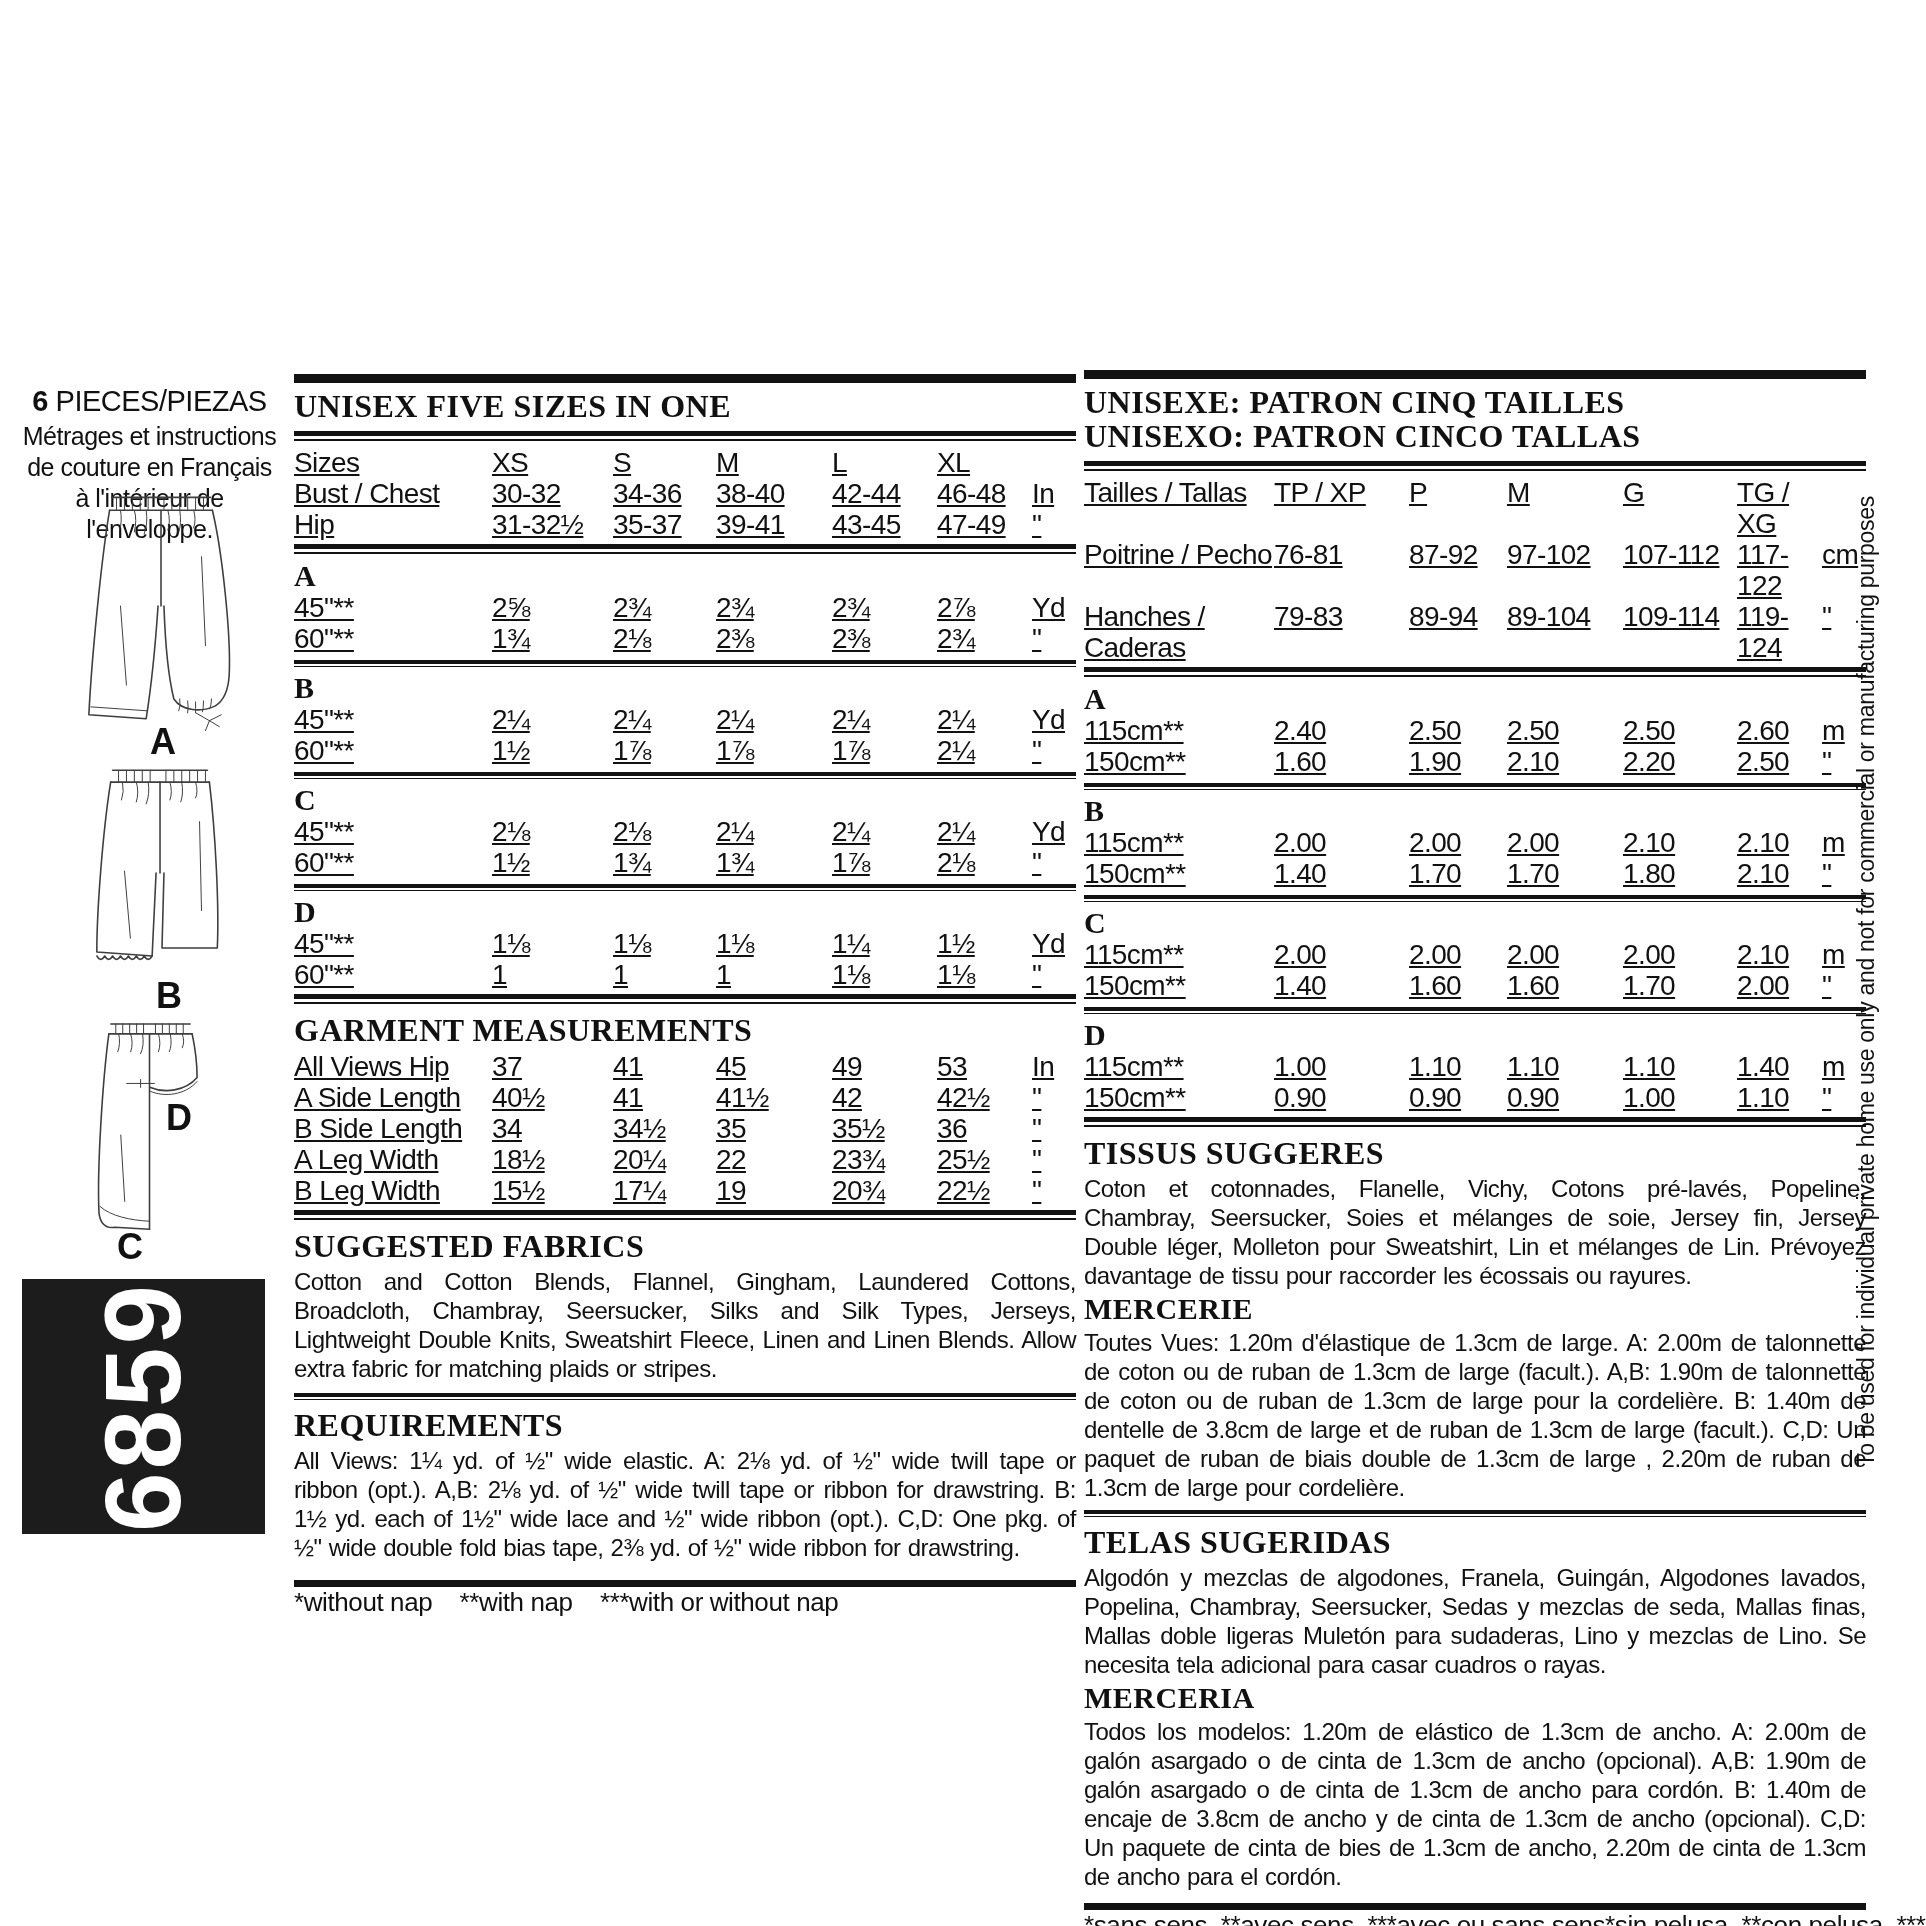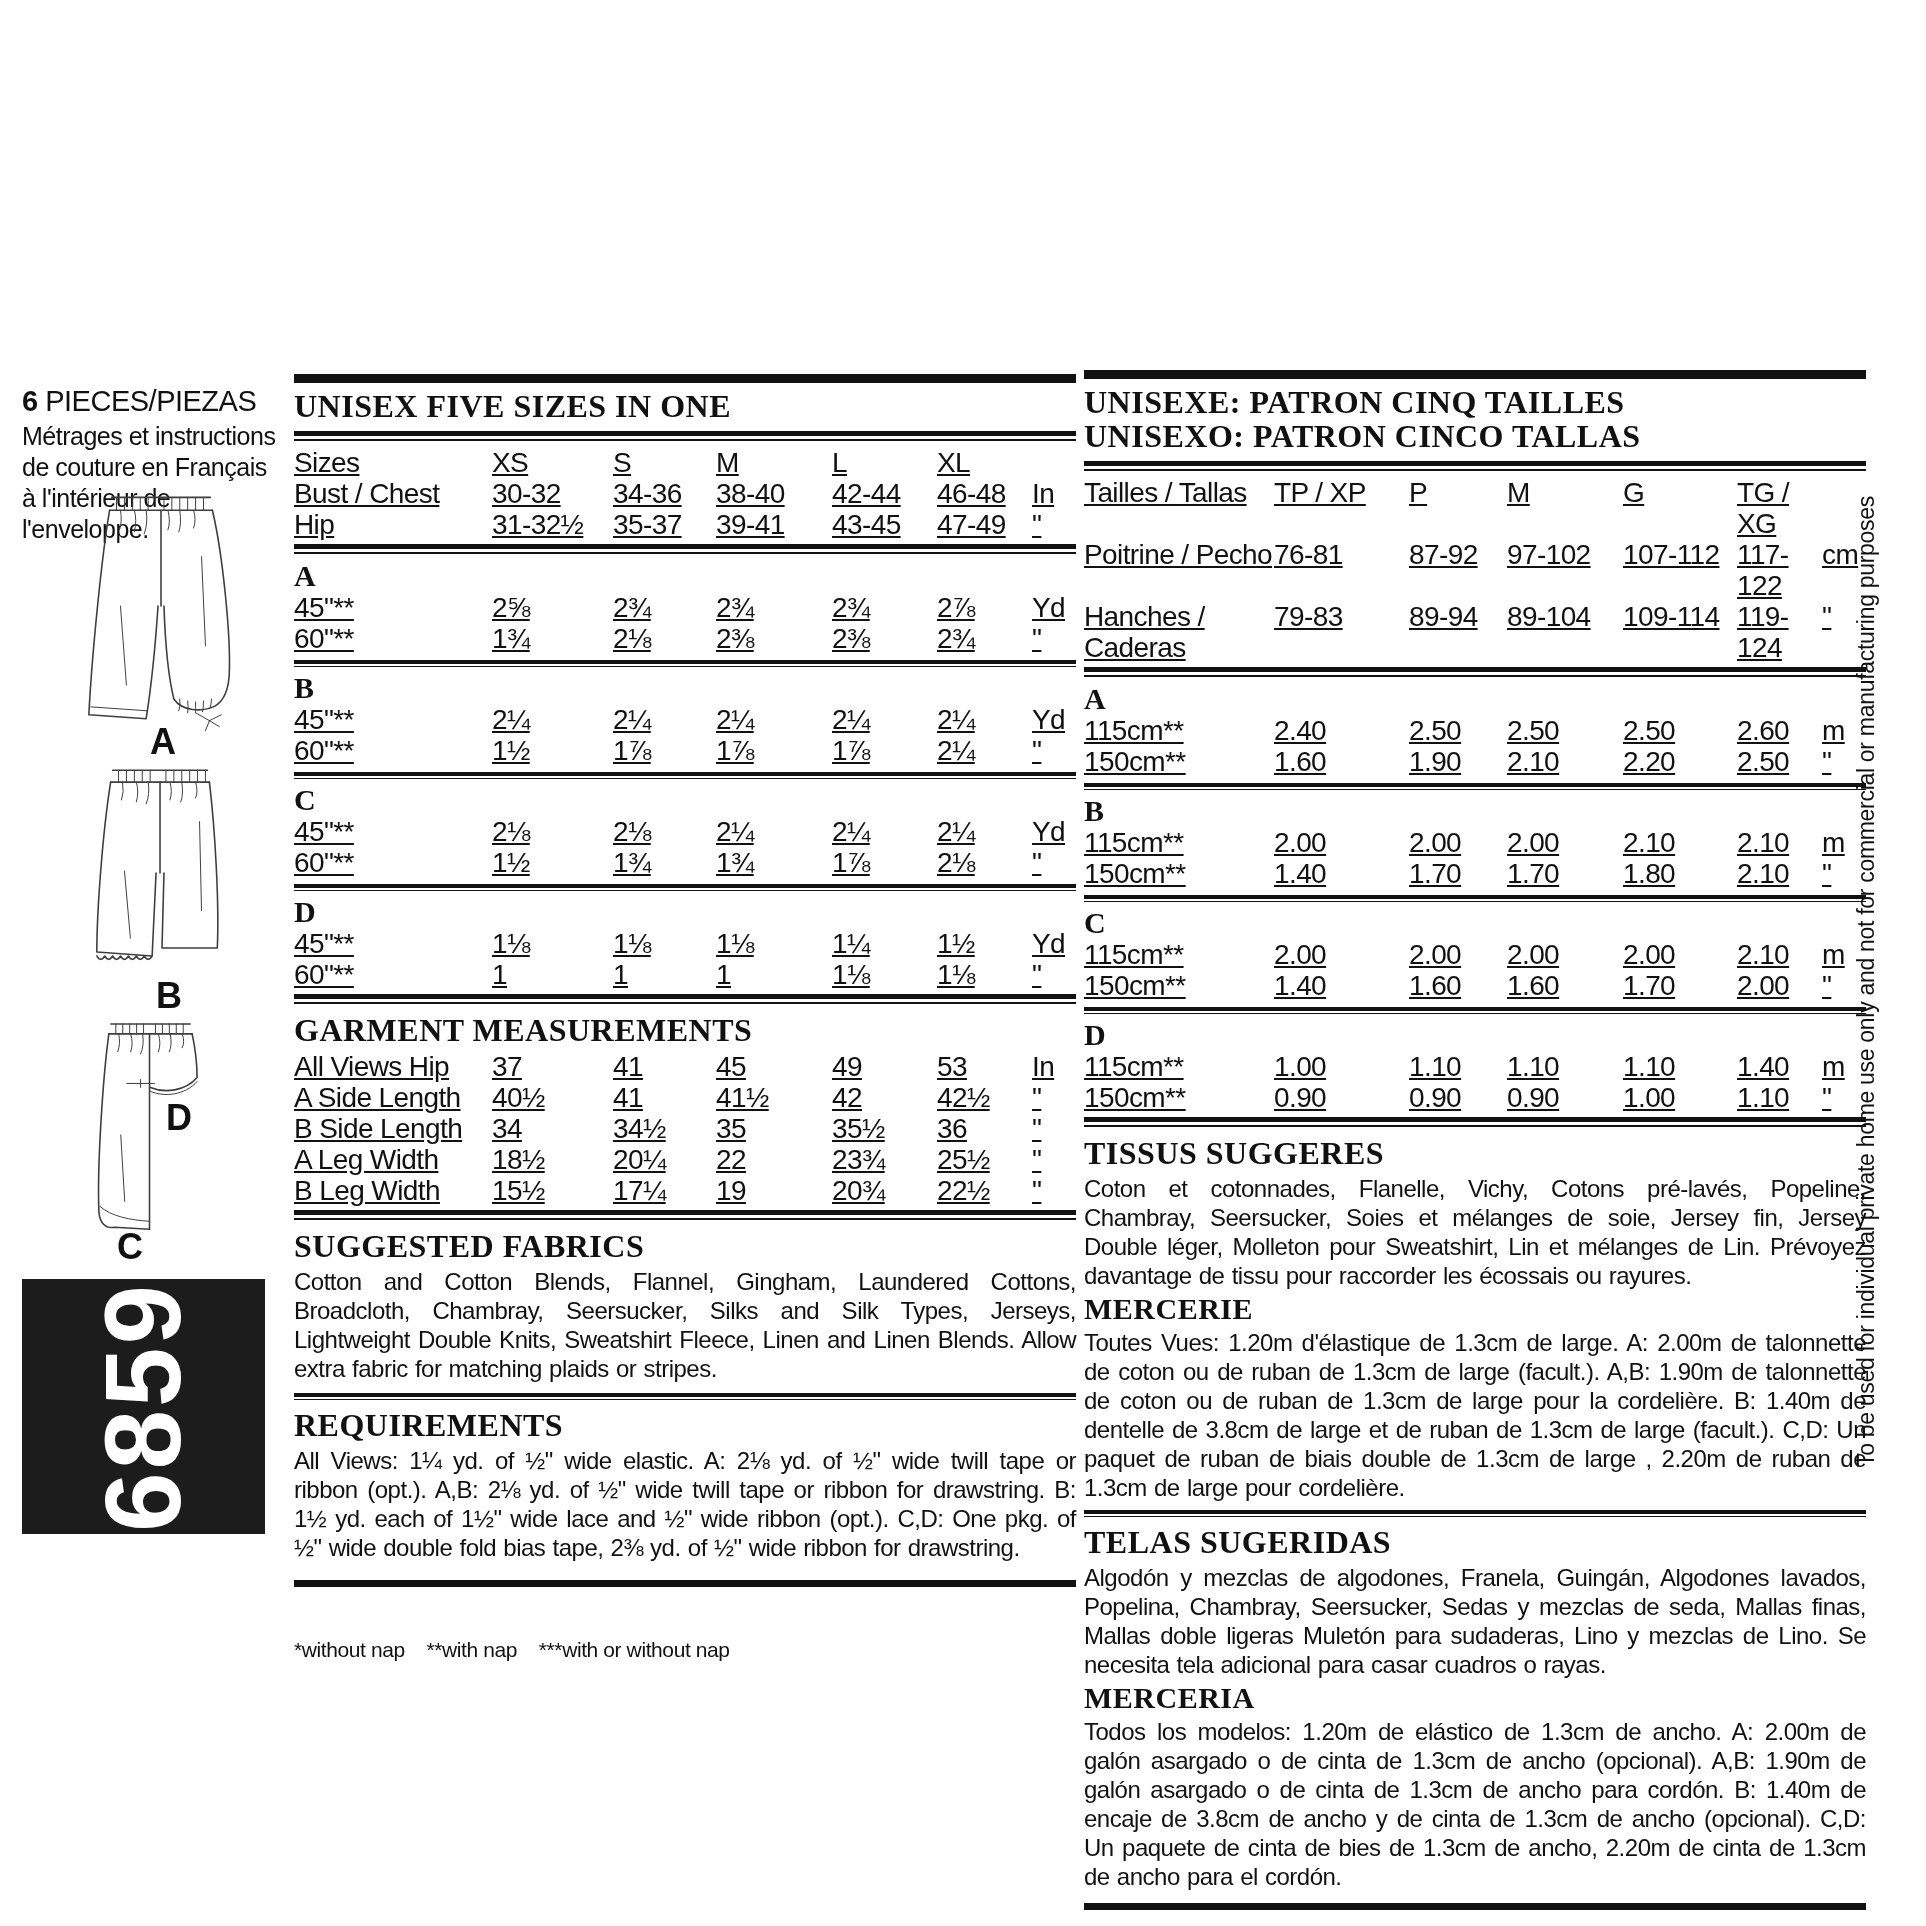--- a/index.html
+++ b/index.html
@@ -13,24 +13,24 @@
   .rule-thick{border-top:7px solid #121212;margin-top:18px;}
   .t-title{font-family:"Liberation Serif",serif;font-weight:bold;font-size:32px;
            letter-spacing:0.5px;padding:3px 0 4px 0;line-height:34px;}
   .trow{display:grid;grid-template-columns:198px 121px 103px 116px 105px 95px 1fr;
         font-size:28px;line-height:31px;letter-spacing:-0.6px;text-decoration:underline;}
   .rtab .trow{grid-template-columns:190px 135px 98px 116px 114px 85px 1fr;}
   .trow .tc6{text-align:left;padding-right:4px;}
   .vname{font-family:"Liberation Serif",serif;font-weight:bold;font-size:30px;line-height:32px;}
   .para{font-size:24px;line-height:29px;letter-spacing:-0.5px;text-align:justify;
         word-spacing:1px;}
-  .footnote{font-size:21px;letter-spacing:-0.4px;white-space:pre;line-height:30px;margin-top:48px;}
+  .footnote{font-size:26px;letter-spacing:-0.4px;white-space:pre;line-height:30px;}
   .foot-flex{display:flex;justify-content:space-between;}
   
-  .info{position:absolute;left:22px;top:384px;width:255px;}
+  .info{position:absolute;left:22px;top:384px;width:255px;text-align:center;}
   .pieces-line{font-size:29px;line-height:34px;letter-spacing:-0.5px;}
   .pieces-num{font-weight:bold;}
   .fr-note{font-size:25px;line-height:31px;letter-spacing:-0.5px;margin-top:3px;}
   
   .draw{position:absolute;}
   .draw svg{display:block;}
   .view-label{position:absolute;font-size:36px;font-weight:bold;letter-spacing:1px;}
   
   .numbox{position:absolute;left:22px;top:1279px;width:243px;height:255px;background:#1c1c1c;
           display:flex;align-items:center;justify-content:center;}

